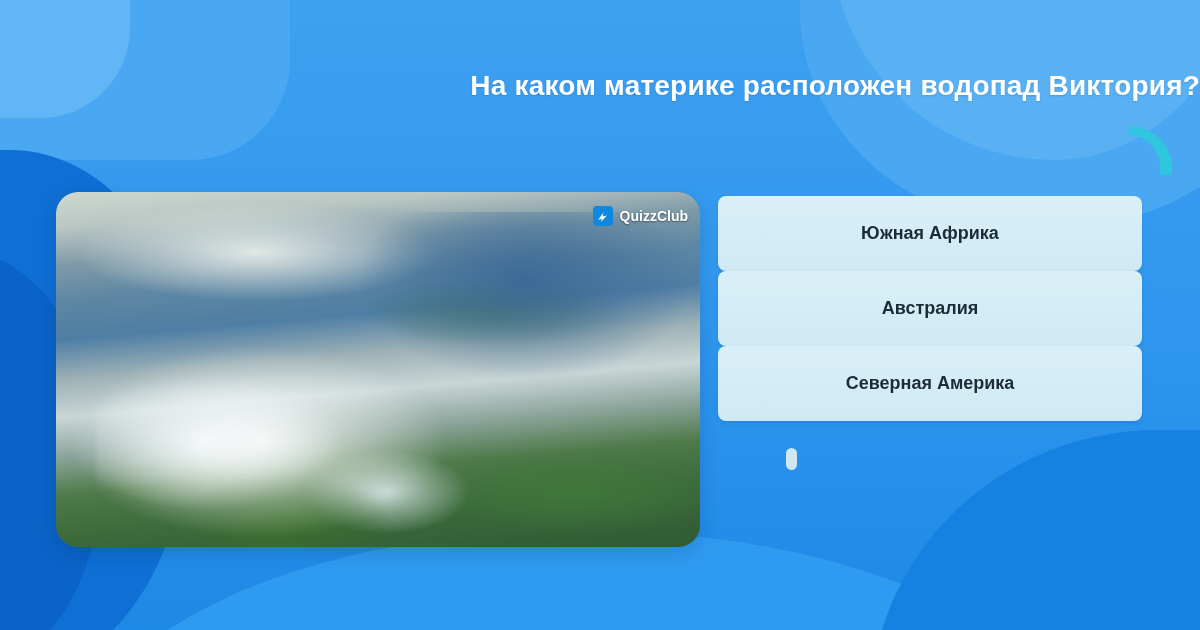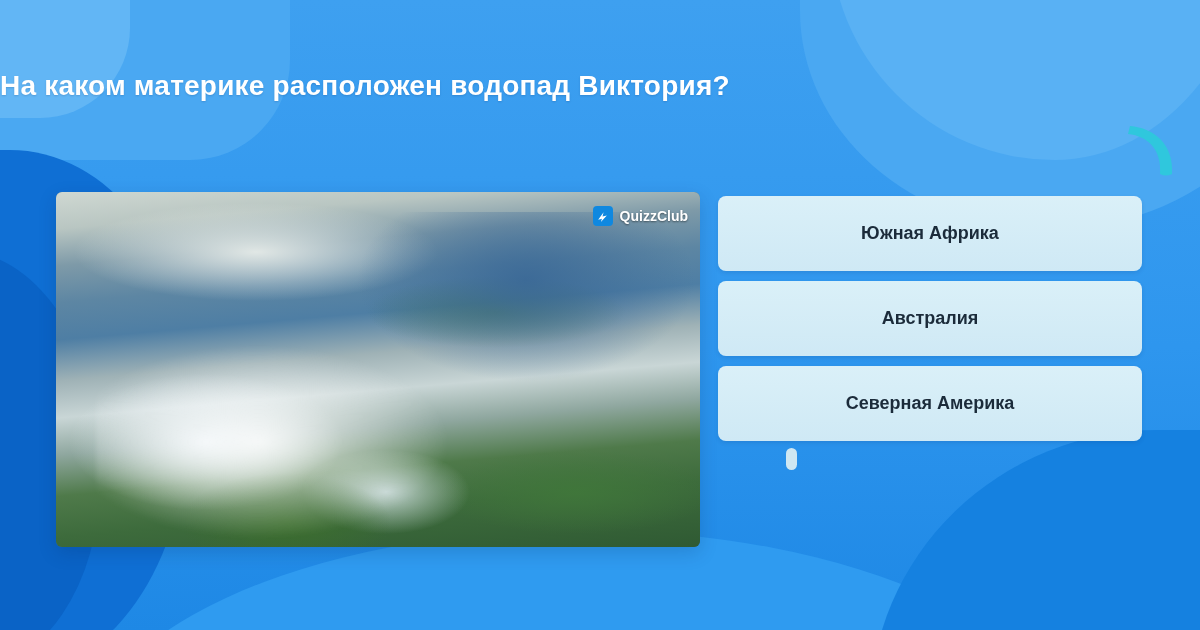--- a/index.html
+++ b/index.html
@@ -107,36 +107,36 @@
     width: 54px;
     height: 56px;
   }
 
   
   .question {
     position: absolute;
     top: 70px;
     left: 0;
     width: 1200px;
-    text-align: left;
+    text-align: right;
     color: #ffffff;
     font-size: 28px;
     font-weight: bold;
     letter-spacing: 0.2px;
     text-shadow: 0 1px 2px rgba(0, 40, 90, 0.18);
   }
 
   
   .photo-card {
     position: absolute;
     left: 56px;
     top: 192px;
     width: 644px;
     height: 355px;
-    border-radius: 6px;
+    border-radius: 22px;
     overflow: hidden;
     box-shadow: 0 6px 18px rgba(0, 40, 90, 0.18);
     background: #3a6f8f;
   }
 
   .photo {
     position: absolute;
     inset: 0;
     
     background:
@@ -203,21 +203,20 @@
   }
 
   
   .answers {
     position: absolute;
     left: 718px;
     top: 196px;
     width: 424px;
     display: flex;
     flex-direction: column;
-    gap: 10px;
   }
 
   .answer {
     height: 75px;
     border-radius: 8px;
     background: #d7eef7;
     background: linear-gradient(180deg, #daf0f8 0%, #cfe9f5 100%);
     display: flex;
     align-items: center;
     justify-content: center;

